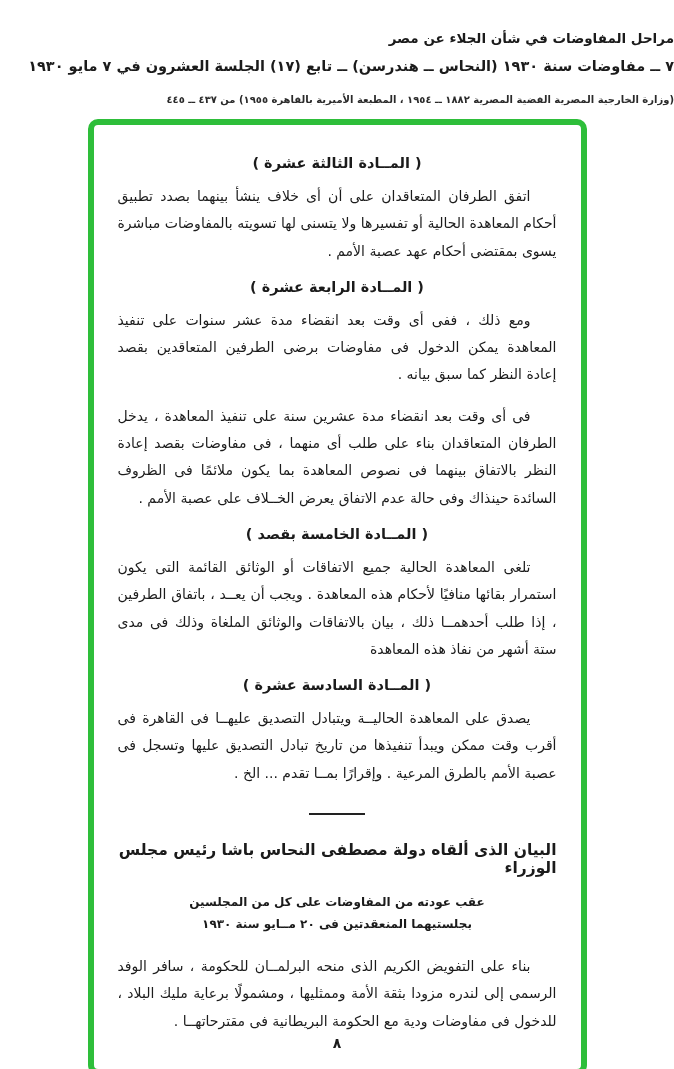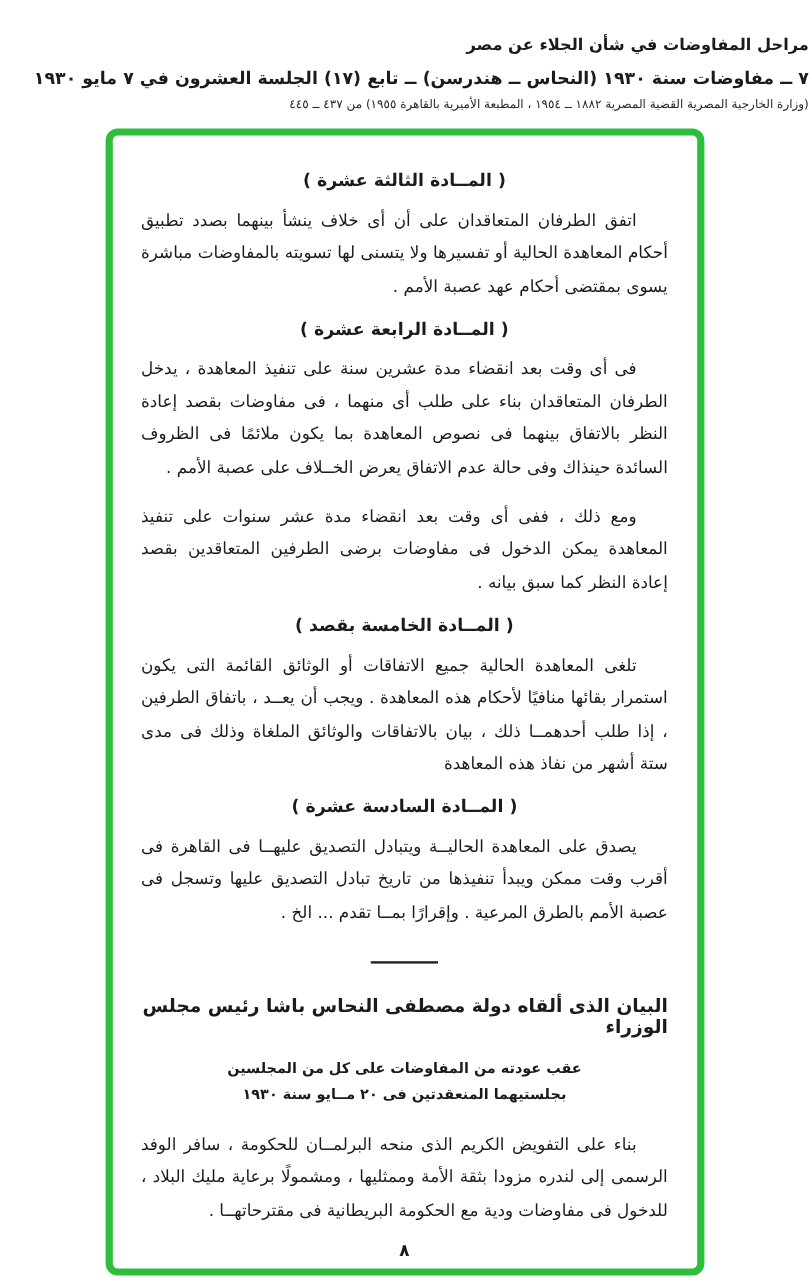--- a/index.html
+++ b/index.html
@@ -21,25 +21,25 @@
   }
   .page-header .h-line1 {
     font-size: 13.5px;
     font-weight: bold;
     letter-spacing: 0.5px;
     margin-bottom: 12px;
   }
   .page-header .h-line2 {
     font-size: 14.5px;
     font-weight: bold;
-    margin-bottom: 8px;
+    margin-bottom: 20px;
   }
   .page-header .h-line3 {
     font-size: 10px;
-    font-weight: normal;
+    font-weight: bold;
     color: #2a2a2a;
     margin-bottom: 4px;
     padding-left: 21px;
   }
   .content-frame {
     box-sizing: border-box;
     width: 499px;
     margin: 14px auto 0 auto;
     border: 6px solid #2ebe3a;
     border-radius: 10px;
@@ -103,22 +103,22 @@
 
 <div class="content-frame">
 
   <section>
     <div class="article-title">( المــادة الثالثة عشرة )</div>
     <p class="para indent">اتفق الطرفان المتعاقدان على أن أى خلاف ينشأ بينهما بصدد تطبيق أحكام المعاهدة الحالية أو تفسيرها ولا يتسنى لها تسويته بالمفاوضات مباشرة يسوى بمقتضى أحكام عهد عصبة الأمم .</p>
   </section>
 
   <section>
     <div class="article-title">( المــادة الرابعة عشرة )</div>
+    <p class="para indent">ومع ذلك ، ففى أى وقت بعد انقضاء مدة عشر سنوات على تنفيذ المعاهدة يمكن الدخول فى مفاوضات برضى الطرفين المتعاقدين بقصد إعادة النظر كما سبق بيانه .</p>
     <p class="para indent">فى أى وقت بعد انقضاء مدة عشرين سنة على تنفيذ المعاهدة ، يدخل الطرفان المتعاقدان بناء على طلب أى منهما ، فى مفاوضات بقصد إعادة النظر بالاتفاق بينهما فى نصوص المعاهدة بما يكون ملائمًا فى الظروف السائدة حينذاك وفى حالة عدم الاتفاق يعرض الخــلاف على عصبة الأمم .</p>
-    <p class="para indent">ومع ذلك ، ففى أى وقت بعد انقضاء مدة عشر سنوات على تنفيذ المعاهدة يمكن الدخول فى مفاوضات برضى الطرفين المتعاقدين بقصد إعادة النظر كما سبق بيانه .</p>
   </section>
 
   <section>
     <div class="article-title">( المــادة الخامسة بقصد )</div>
     <p class="para indent">تلغى المعاهدة الحالية جميع الاتفاقات أو الوثائق القائمة التى يكون استمرار بقائها منافيًا لأحكام هذه المعاهدة . ويجب أن يعــد ، باتفاق الطرفين ، إذا طلب أحدهمــا ذلك ، بيان بالاتفاقات والوثائق الملغاة وذلك فى مدى ستة أشهر من نفاذ هذه المعاهدة</p>
   </section>
 
   <section>
     <div class="article-title">( المــادة السادسة عشرة )</div>
     <p class="para indent">يصدق على المعاهدة الحاليــة ويتبادل التصديق عليهــا فى القاهرة فى أقرب وقت ممكن ويبدأ تنفيذها من تاريخ تبادل التصديق عليها وتسجل فى عصبة الأمم بالطرق المرعية . وإقرارًا بمــا تقدم ... الخ .</p>

